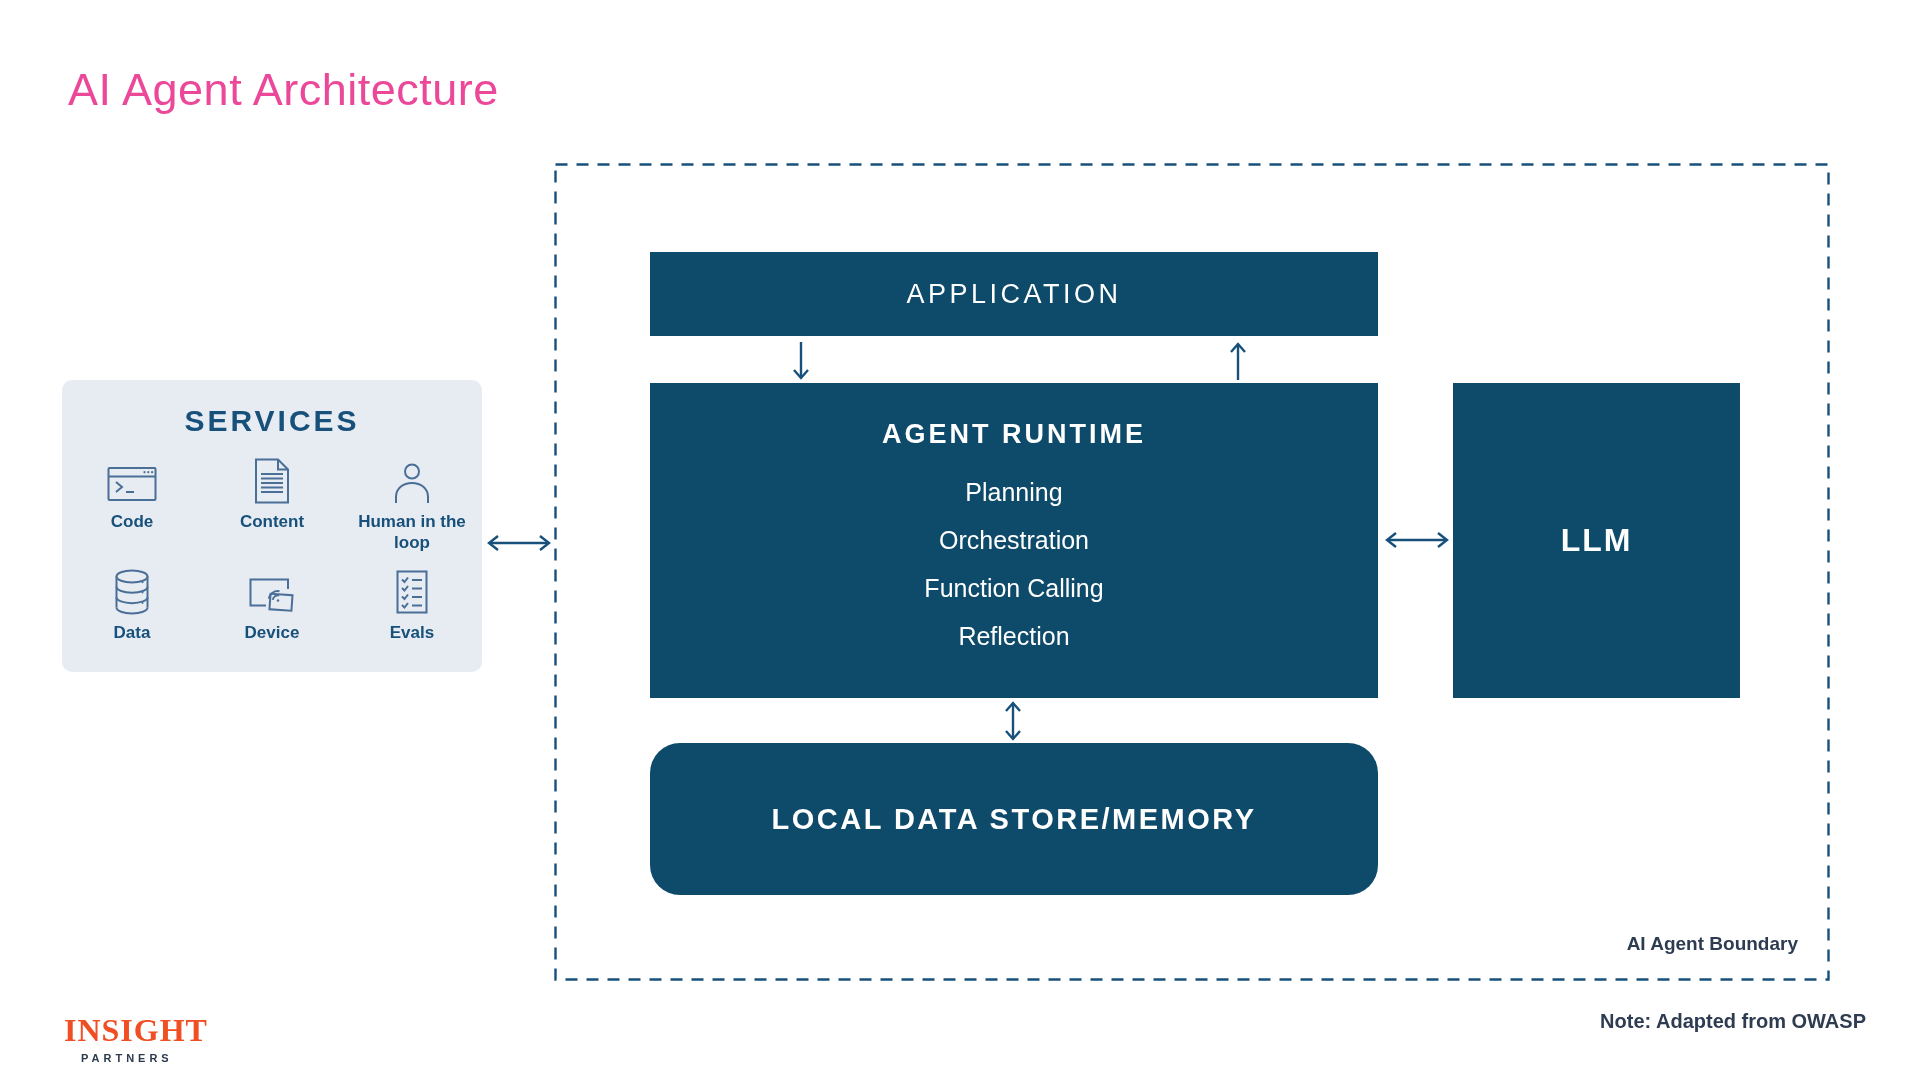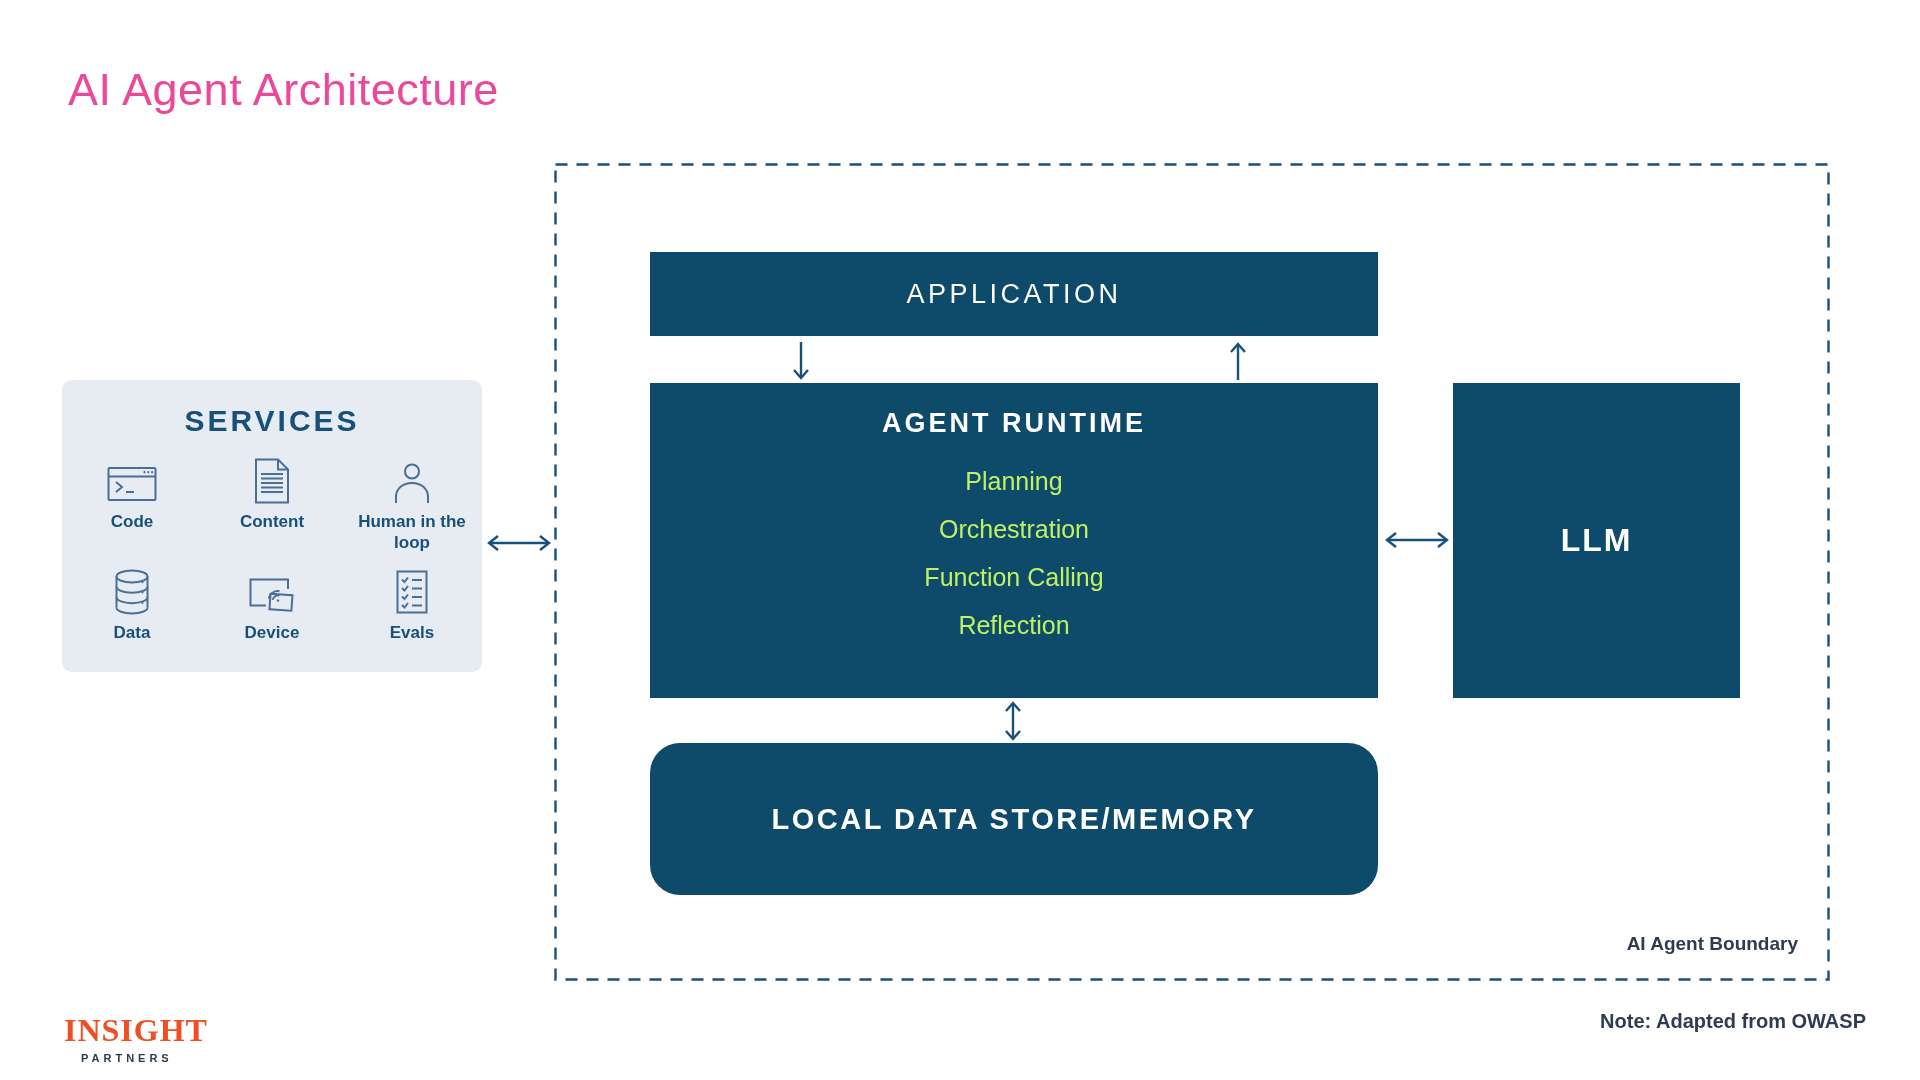--- a/index.html
+++ b/index.html
@@ -27,24 +27,24 @@
   .boundary svg.frame { position:absolute; inset:0; }
   .boundary-label { position:absolute; right:32px; bottom:26px; font-size:19px;
                     font-weight:700; color:#2e3c52; }
 
   
   .block { position:absolute; background:#0e4a69; color:#ffffff; display:flex;
            align-items:center; justify-content:center; }
   .block-application { left:650px; top:252px; width:728px; height:84px;
                        font-size:27px; font-weight:400; letter-spacing:3.5px; }
   .block-runtime { left:650px; top:383px; width:728px; height:315px;
-                   flex-direction:column; justify-content:flex-start; padding-top:25px; }
+                   flex-direction:column; justify-content:flex-start; padding-top:36px; }
   .runtime-title { font-size:27px; font-weight:700; letter-spacing:3px; color:#ffffff; }
   .runtime-lines { margin-top:18px; text-align:center; }
-  .runtime-line { font-size:25px; font-weight:400; color:#bef264; line-height:48px; }
+  .runtime-line { font-size:25px; font-weight:400; color:#ffffff; line-height:48px; }
   .block-datastore { left:650px; top:743px; width:728px; height:152px;
                      font-size:29px; font-weight:700; letter-spacing:2.5px;border-radius:30px; }
   .block-llm { left:1453px; top:383px; width:287px; height:315px;
                font-size:32px; font-weight:700; letter-spacing:2px; }
 
   
   .arrow { position:absolute; line-height:0; }
   .arrow-app-down   { left:789px;  top:340px; }
   .arrow-app-up     { left:1226px; top:340px; }
   .arrow-runtime-ds { left:1002px; top:701px; }

